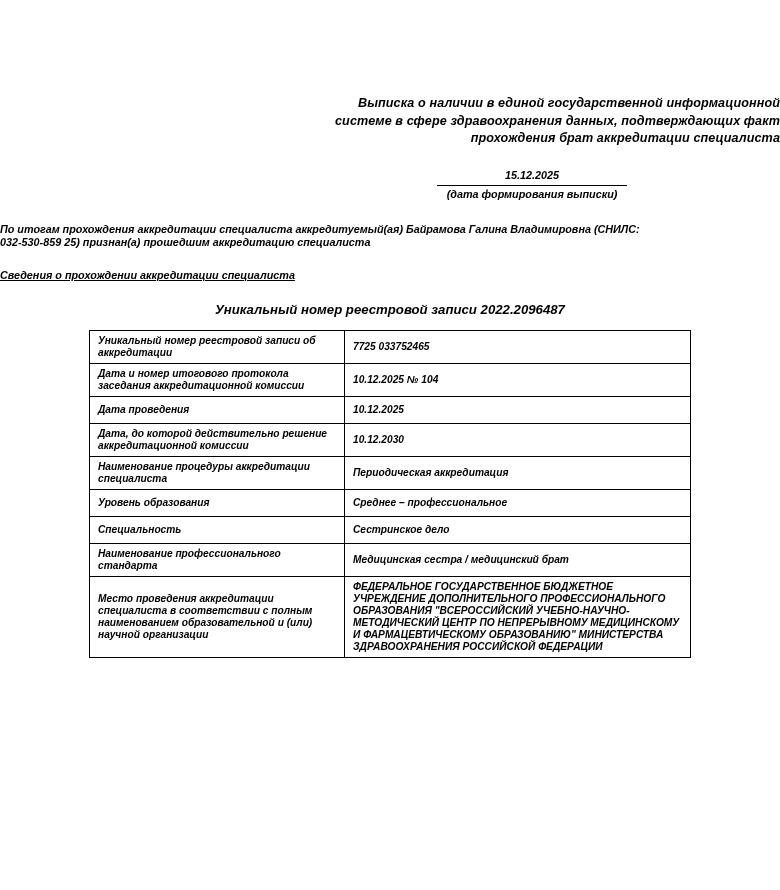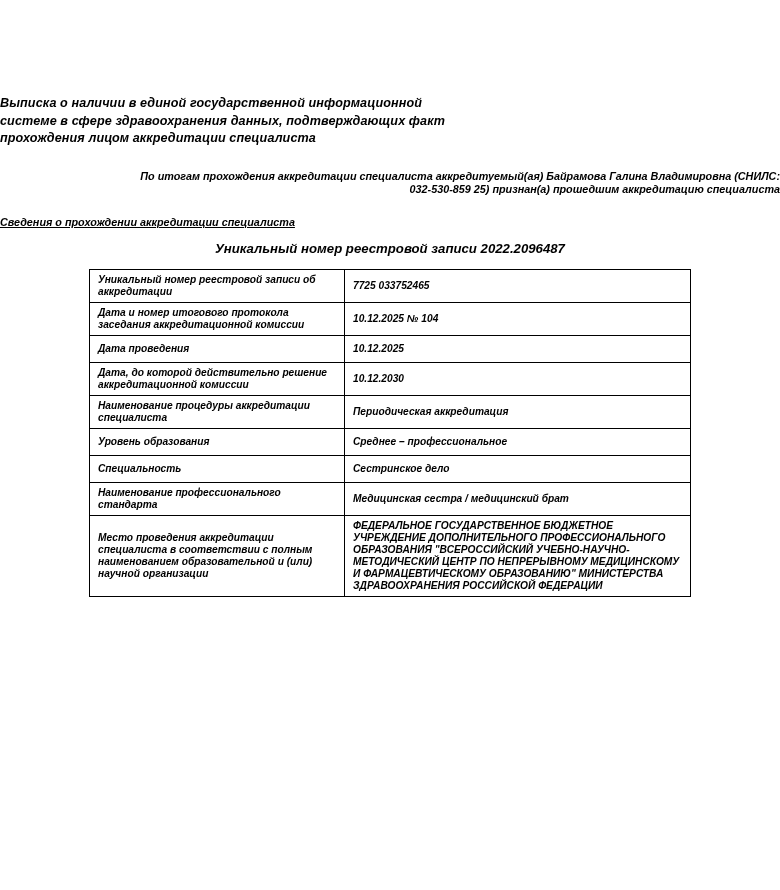--- a/index.html
+++ b/index.html
@@ -17,21 +17,21 @@
   .page {
     position: relative;
     width: 780px;
     height: 890px;
     background: #ffffff;
     font-weight: bold;
     font-style: italic;
   }
   .doc-title {
     padding-top: 95px;
-    text-align: left;
+    text-align: right;
     font-size: 12.6px;
     line-height: 17.5px;
     letter-spacing: 0.1px;
   }
   .date-block {
     width: 190px;
     margin: 21px 153px 0 auto;
     font-size: 10.8px;
     line-height: 13px;
   }
@@ -39,33 +39,33 @@
     text-align: center;
     padding-bottom: 3px;
     border-bottom: 1.6px solid #000000;
   }
   .date-caption {
     text-align: center;
     padding-top: 2px;
   }
   .intro {
     margin-top: 22px;
-    text-align: right;
+    text-align: left;
     font-size: 10.8px;
     line-height: 13.6px;
   }
   .section-heading {
     margin-top: 19px;
     text-align: left;
     font-size: 10.8px;
     line-height: 13px;
     text-decoration: underline;
   }
   .registry-heading {
-    margin-top: 12px;
+    margin-top: 20px;
     text-align: center;
     font-size: 13.2px;
     line-height: 16px;
   }
   table.acc-table {
     border-collapse: collapse;
     table-layout: fixed;
     width: 602px;
     margin: 12px auto 0 auto;
   }
@@ -88,23 +88,27 @@
   }
 </style>
 </head>
 <body>
 
 <div class="page">
 
   <div class="doc-title">
     <div>Выписка о наличии в единой государственной информационной</div>
     <div>системе в сфере здравоохранения данных, подтверждающих факт</div>
-    <div>прохождения лицом аккредитации специалиста</div>
+    <div>прохождения брат аккредитации специалиста</div>
   </div>
 
+  <div class="date-block">
+    <div class="date-value">15.12.2025</div>
+    <div class="date-caption">(дата формирования выписки)</div>
+  </div>
 
   <div class="intro">
     <div>По итогам прохождения аккредитации специалиста аккредитуемый(ая) Байрамова Галина Владимировна (СНИЛС:</div>
     <div>032-530-859 25) признан(а) прошедшим аккредитацию специалиста</div>
   </div>
 
   <div class="section-heading">Сведения о прохождении аккредитации специалиста</div>
 
   <div class="registry-heading">Уникальный номер реестровой записи 2022.2096487</div>
 

